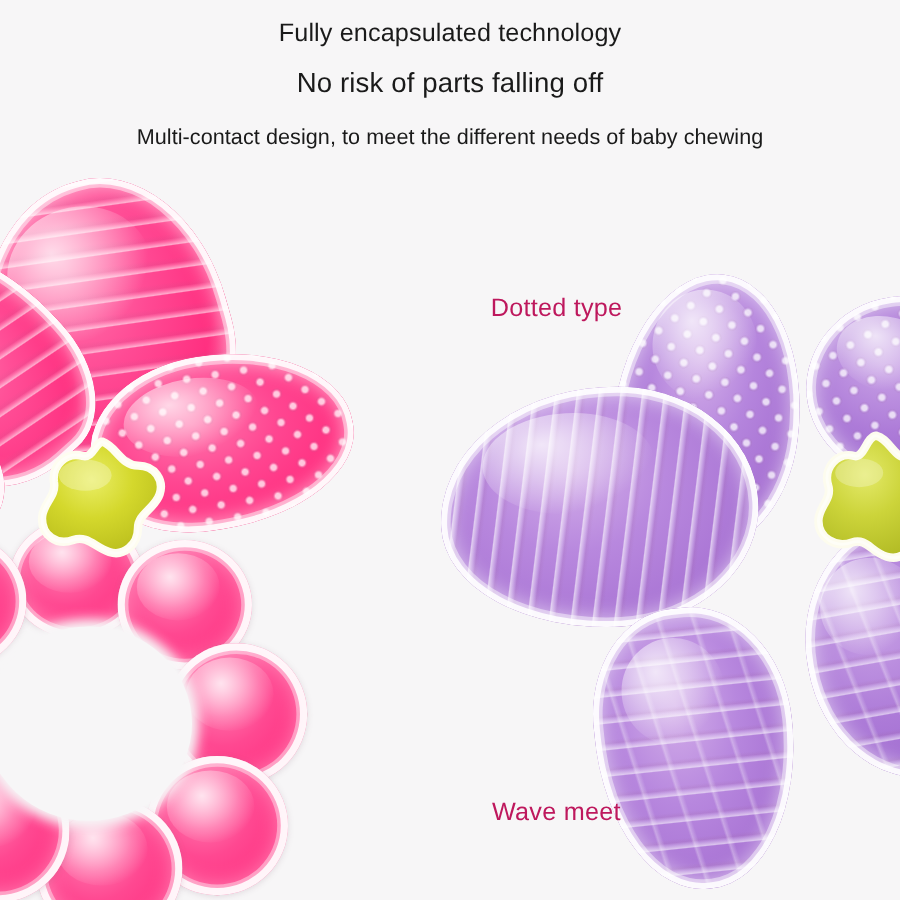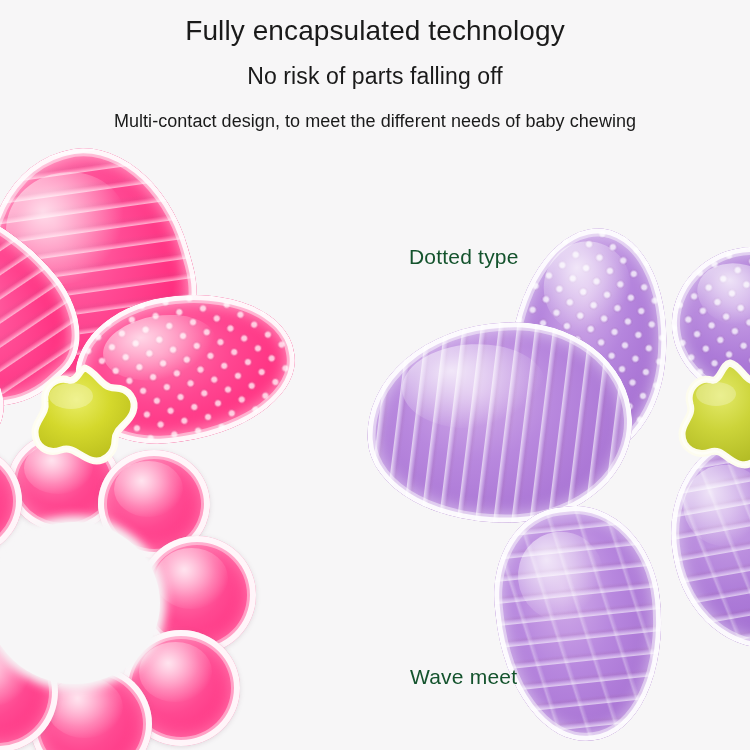--- a/index.html
+++ b/index.html
@@ -20,21 +20,21 @@
   
   .headings {
     position: absolute;
     left: 0; top: 0;
     width: 750px;
     text-align: center;
     z-index: 40;
     pointer-events: none;
   }
   .h-line1 {
-    font-size: 28px;
+    font-size: 21px;
     color: #1a1a1a;
     line-height: 1;
     padding-top: 17px;
     letter-spacing: .1px;
   }
   .h-line2 {
     font-size: 23px;
     color: #1a1a1a;
     line-height: 1;
     padding-top: 20px;
@@ -45,21 +45,21 @@
     color: #1a1a1a;
     line-height: 1;
     padding-top: 24px;
     letter-spacing: .05px;
   }
 
   
   .label {
     position: absolute;
     font-size: 21px;
-    color: #14532d;
+    color: #be185d;
     white-space: nowrap;
     z-index: 40;
     letter-spacing: .2px;
     text-align: right;
   }
   #lbl-dotted  { left: 409px; top: 245px; }
   #lbl-stripes { left: 340px; top: 530px; }
   #lbl-wave    { left: 410px; top: 665px; }
 
   

